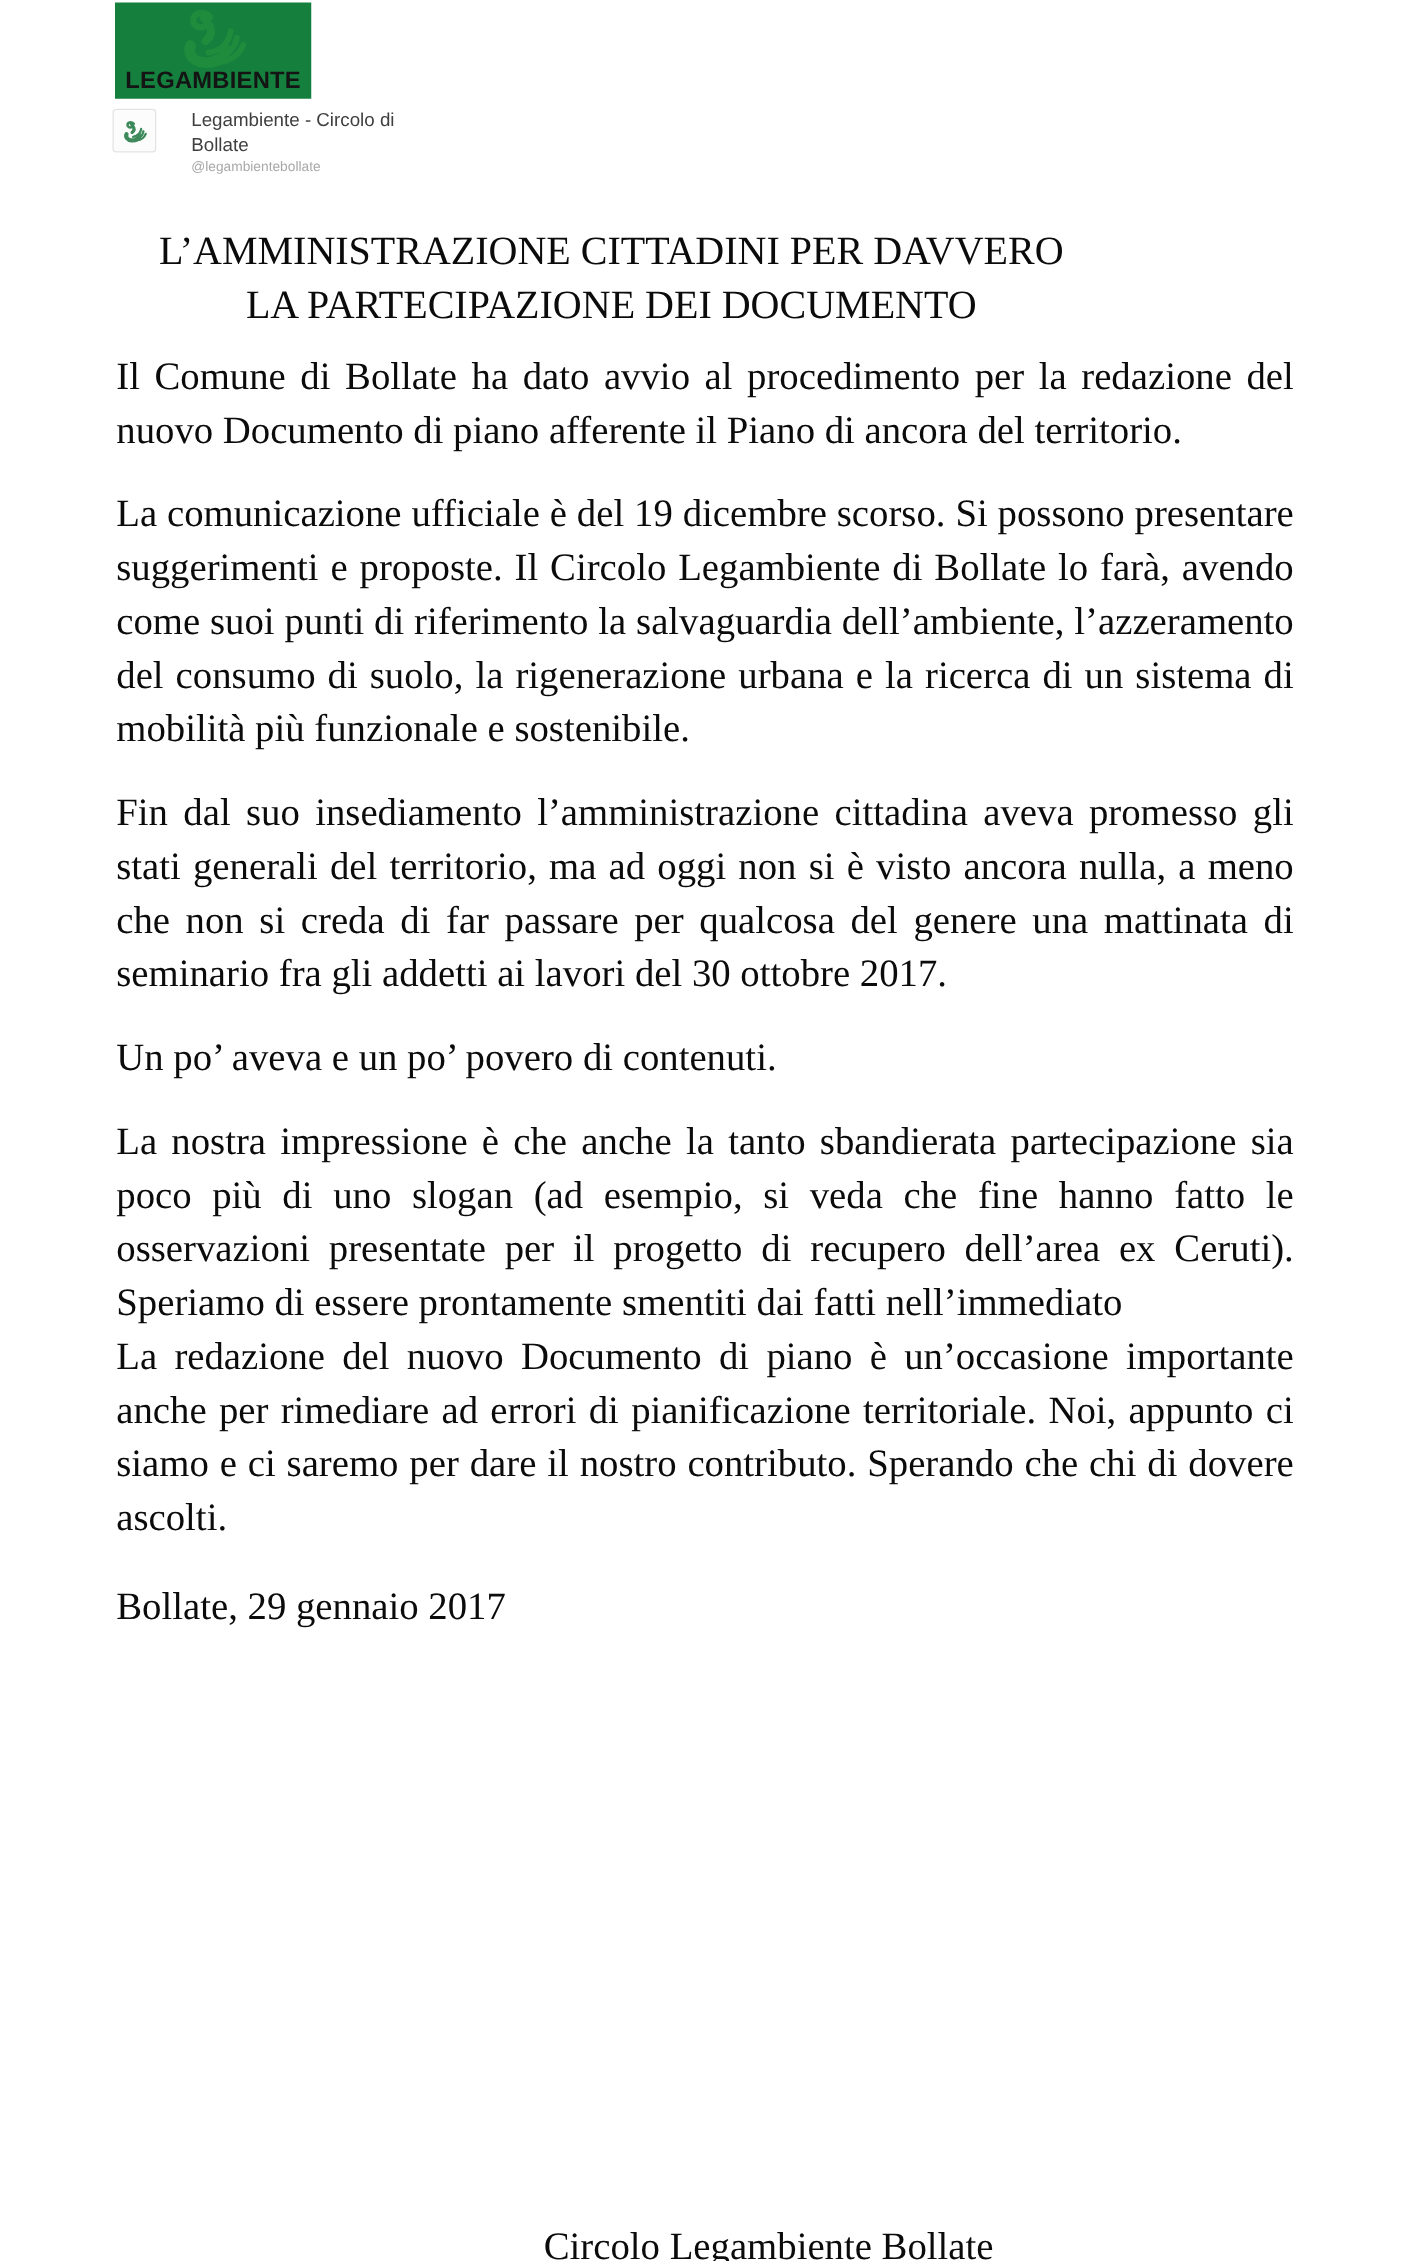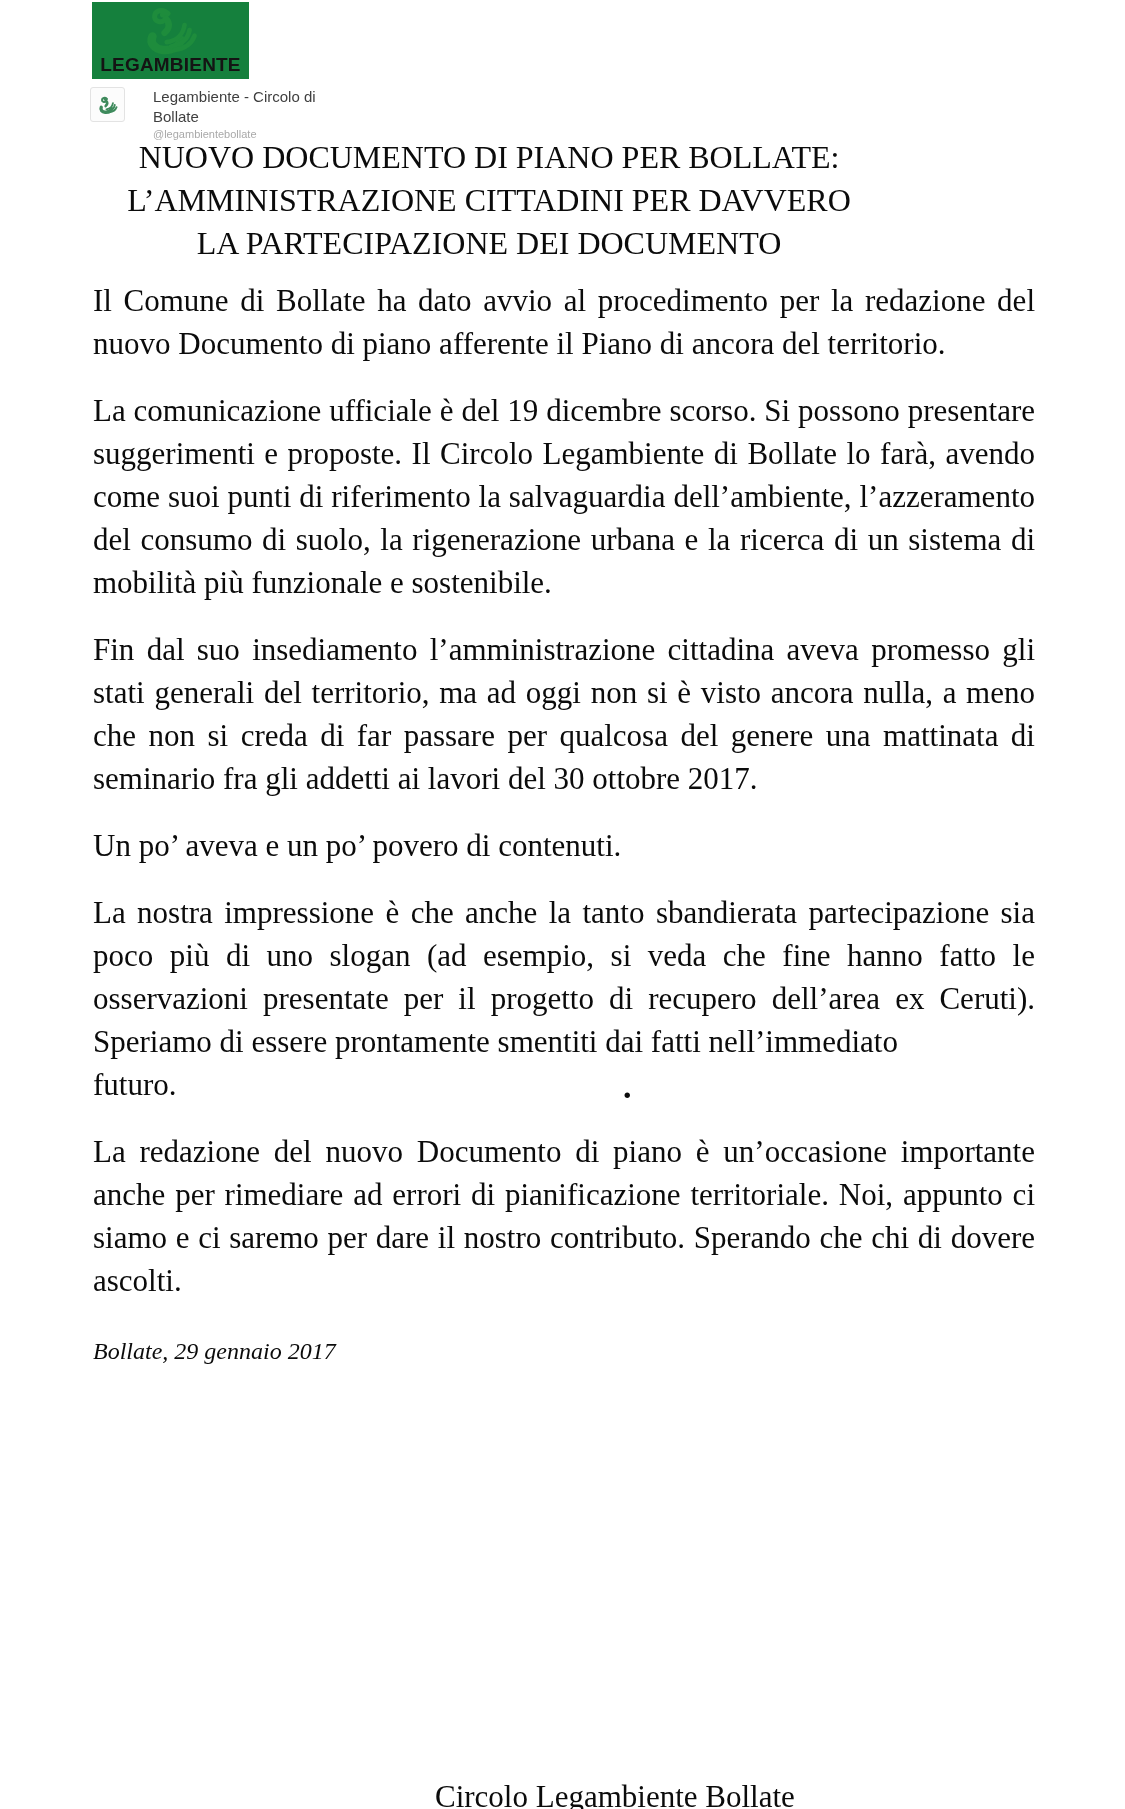--- a/index.html
+++ b/index.html
@@ -57,21 +57,21 @@
   .para.no-space{margin-bottom:0;}
   .futuro-line{
     position:relative;
     margin:0 0 24px 0;
     font-size:31px;line-height:43px;
   }
   .stray-dot{
     position:absolute;left:530px;bottom:2px;
     font-size:34px;font-weight:bold;line-height:1;
   }
-  .date-line{margin:28px 0 0 0;font-size:24px;line-height:43px;font-style:italic;}
+  .date-line{margin:28px 0 0 0;font-size:31px;line-height:43px;}
   .signature{
     position:absolute;left:93px;bottom:-9px;width:942px;
     font-size:31px;line-height:43px;
     padding-left:342px;box-sizing:border-box;
   }
 </style>
 </head>
 <body>
 
 <div class="page">
@@ -104,35 +104,31 @@
       </svg>
     </div>
     <div>
       <div class="profile-name">Legambiente - Circolo di Bollate</div>
       <div class="profile-handle">@legambientebollate</div>
     </div>
   </div>
 
   <div class="doc">
     <h1 class="title">
-      <span>NUOVO DOCUMENTO DI PIANO PER BOLLATE:</span><br>
+      <br>
       <span>L’AMMINISTRAZIONE CITTADINI PER DAVVERO</span><br>
       <span>LA PARTECIPAZIONE DEI DOCUMENTO</span>
     </h1>
 
     <p class="para">Il Comune di Bollate ha dato avvio al procedimento per la redazione del nuovo Documento di piano afferente il Piano di ancora del territorio.</p>
     <p class="para">La comunicazione ufficiale è del 19 dicembre scorso. Si possono presentare suggerimenti e proposte. Il Circolo Legambiente di Bollate lo farà, avendo come suoi punti di riferimento la salvaguardia dell’ambiente, l’azzeramento del consumo di suolo, la rigenerazione urbana e la ricerca di un sistema di mobilità più funzionale e sostenibile.</p>
     <p class="para">Fin dal suo insediamento l’amministrazione cittadina aveva promesso gli stati generali del territorio, ma ad oggi non si è visto ancora nulla, a meno che non si creda di far passare per qualcosa del genere una mattinata di seminario fra gli addetti ai lavori del 30 ottobre 2017.</p>
     <p class="para">Un po’ aveva e un po’ povero di contenuti.</p>
     <p class="para no-space">La nostra impressione è che anche la tanto sbandierata partecipazione sia poco più di uno slogan (ad esempio, si veda che fine hanno fatto le osservazioni presentate per il progetto di recupero dell’area ex Ceruti). Speriamo di essere prontamente smentiti dai fatti nell’immediato</p>
 
-    <div class="futuro-line">
-      <span>futuro.</span>
-      <span class="stray-dot">.</span>
-    </div>
 
     <p class="para">La redazione del nuovo Documento di piano è un’occasione importante anche per rimediare ad errori di pianificazione territoriale. Noi, appunto ci siamo e ci saremo per dare il nostro contributo. Sperando che chi di dovere ascolti.</p>
 
     <p class="date-line">Bollate, 29 gennaio 2017</p>
   </div>
 
   <div class="signature">Circolo Legambiente Bollate</div>
 
 </div>
 

